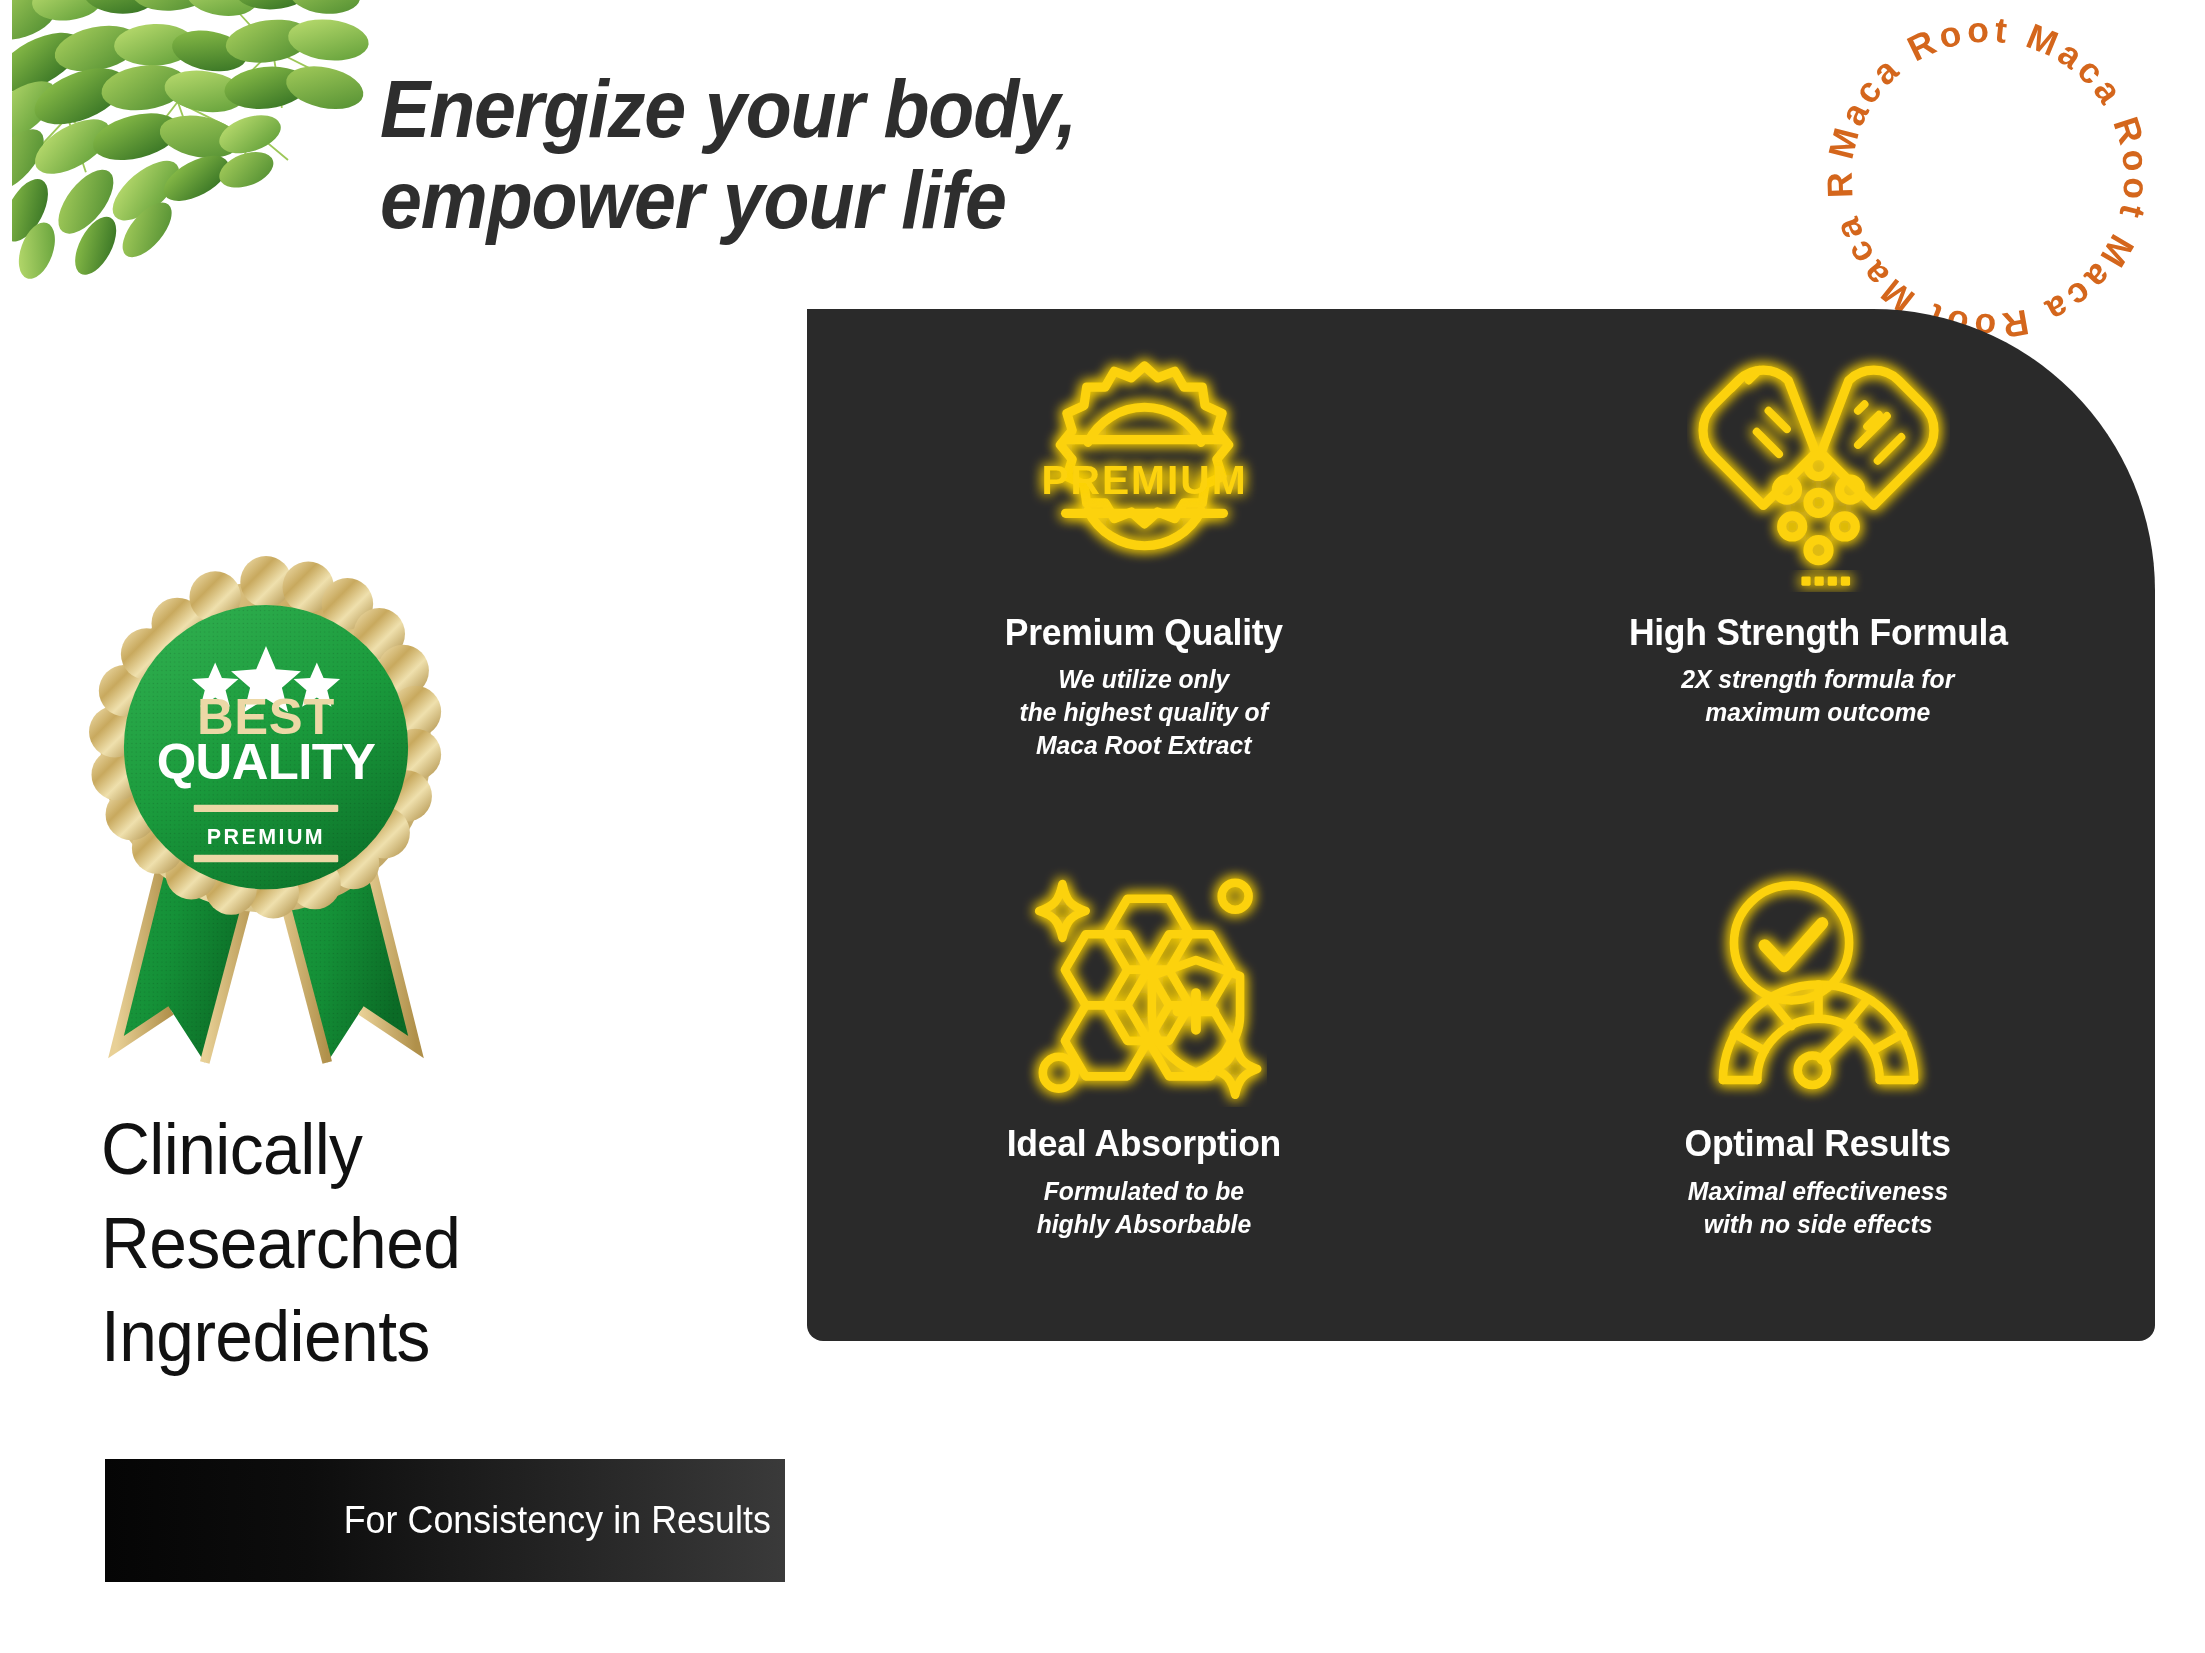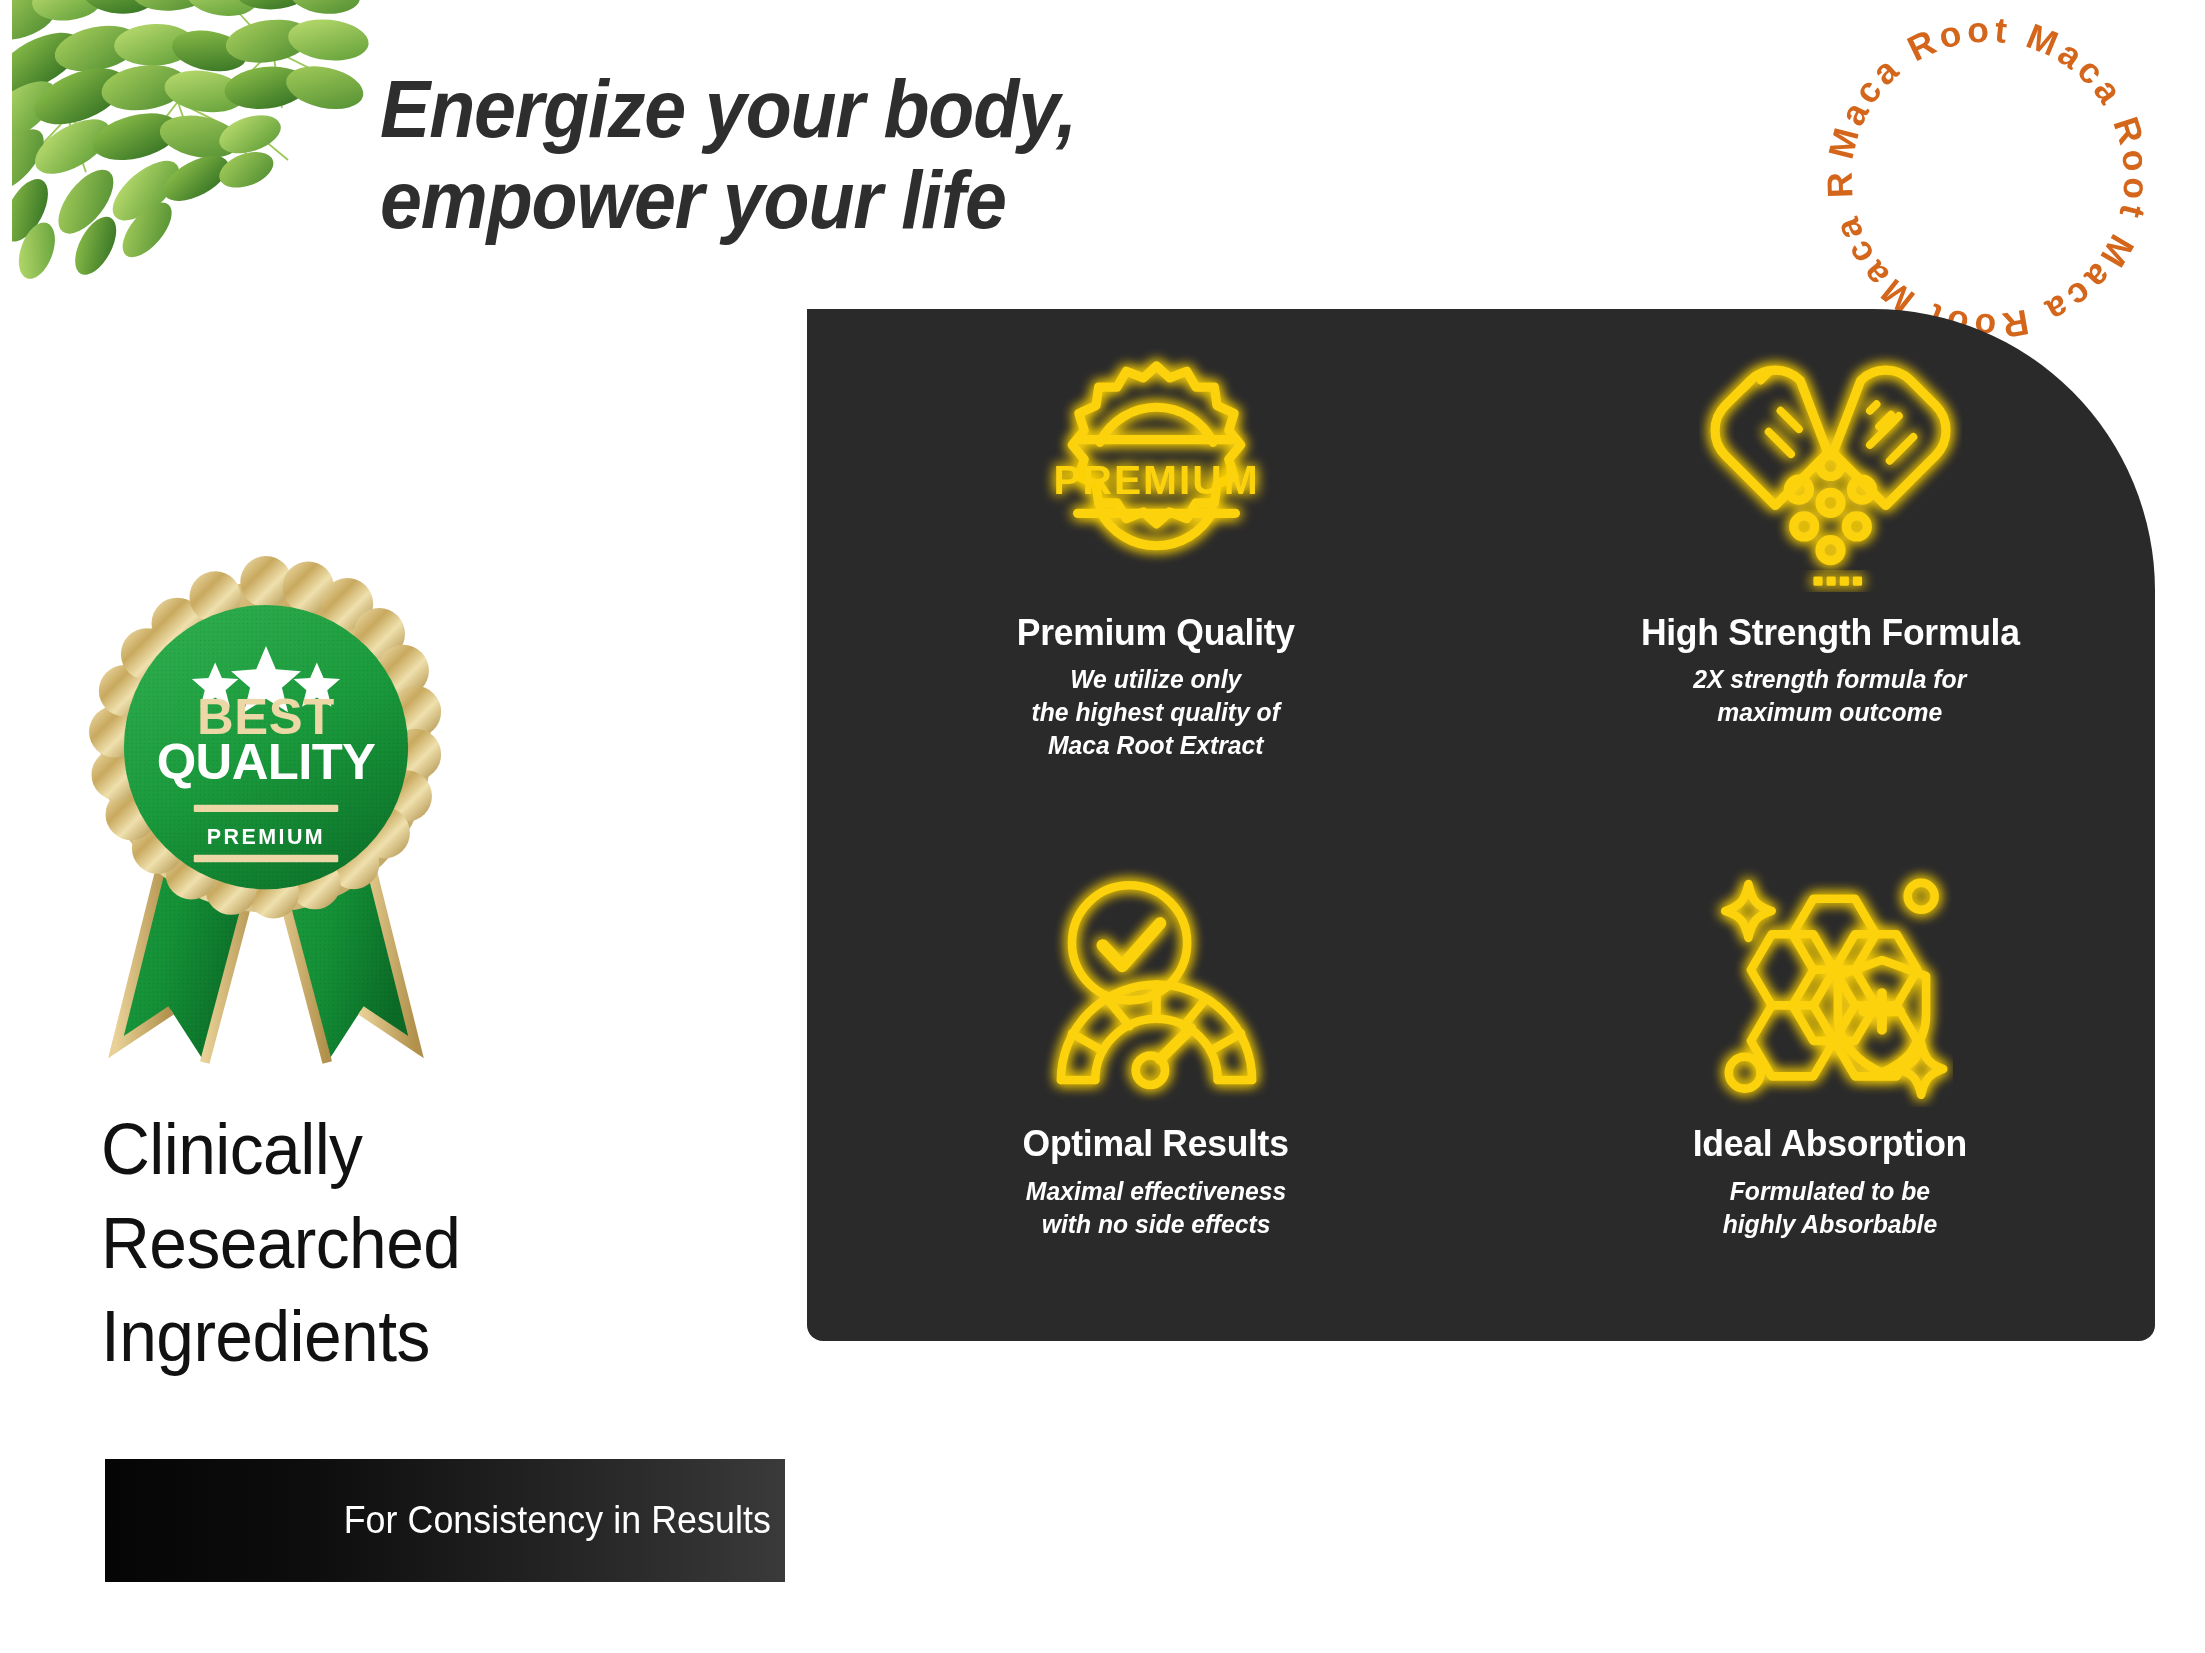--- a/index.html
+++ b/index.html
@@ -27,21 +27,21 @@
   #maca-stamp{position:absolute;left:1792px;top:-6.1px;width:368px;height:368px;}
 
   
   #panel{
     position:absolute;left:795px;top:309px;width:1348px;height:1032px;
     background:#2a2a2a;
     border-radius:0 282px 16px 16px;
   }
   .cards{
     position:absolute;left:0;top:0;width:1348px;height:1032px;
-    display:grid;grid-template-columns:1fr 1fr;grid-template-rows:1fr 1fr;padding-left:12px;
+    display:grid;grid-template-columns:1fr 1fr;grid-template-rows:1fr 1fr;
   }
   .card{display:flex;flex-direction:column;align-items:center;justify-content:flex-start;}
   .card.r1{padding-top:36px;}
   .card.r2{padding-top:37px;}
   .card-icon{width:263px;height:263px;display:block;}
   .card.r2 .card-icon{width:245px;height:245px;}
   .card-title{
     color:#ffffff;font-weight:bold;font-size:37px;letter-spacing:-0.3px;
     margin-top:3.7px;text-align:center;white-space:nowrap;
     transform:scaleX(.96);
@@ -231,20 +231,54 @@
         <div class="card-title">High Strength Formula</div>
         <div class="card-desc">
           <div>2X strength formula for</div>
           <div>maximum outcome</div>
         </div>
       </div>
 
       <div class="card r2">
         <svg class="card-icon" viewBox="0 0 200 200">
           <defs>
+            <filter id="glow3" x="-60%" y="-60%" width="220%" height="220%">
+              <feGaussianBlur stdDeviation="5" result="b"></feGaussianBlur>
+              <feMerge>
+                  <feMergeNode in="b"></feMergeNode>
+                  <feMergeNode in="b"></feMergeNode>
+                  <feMergeNode in="SourceGraphic"></feMergeNode>
+                </feMerge>
+            </filter>
+          </defs>
+          <g filter="url(#glow3)" fill="none" stroke="#fcd20b" stroke-width="7" stroke-linecap="round" stroke-linejoin="round">
+            <path d="M86 30 h34 l17 29 -17 29 h-34 l-17 -29 z"></path>
+            <path d="M52 59 h34 l17 29 -17 29 h-34 l-17 -29 z"></path>
+            <path d="M120 59 h34 l17 29 -17 29 h-34 l-17 -29 z"></path>
+            <path d="M86 88 h34 l17 29 -17 29 h-34 l-17 -29 z"></path>
+            <path d="M52 117 h34 l17 29 -17 29 h-34 l-17 -29 z"></path>
+            <path d="M120 117 h34 l17 29 -17 29 h-34 l-17 -29 z"></path>
+            <path d="M142 80 l-36 13 v32 c0 25 20 40 36 47 16 -7 36 -22 36 -47 v-32 z"></path>
+            <path d="M142 107 v30 M127 122 h30" stroke-width="8"></path>
+            <path d="M33 18 c3 14 7 18 19 22 -12 4 -16 8 -19 22 -3 -14 -7 -18 -19 -22 12 -4 16 -8 19 -22z"></path>
+            <path d="M174 148 c3 13 7 17 18 21 -11 4 -15 8 -18 21 -3 -13 -7 -17 -18 -21 11 -4 15 -8 18 -21z"></path>
+            <circle cx="174" cy="28" r="11"></circle>
+            <circle cx="30" cy="172" r="13"></circle>
+          </g>
+        </svg>
+        <div class="card-title">Ideal Absorption</div>
+        <div class="card-desc">
+          <div>Formulated to be</div>
+          <div>highly Absorbable</div>
+        </div>
+      </div>
+
+      <div class="card r2">
+        <svg class="card-icon" viewBox="0 0 200 200">
+          <defs>
             <filter id="glow4" x="-60%" y="-60%" width="220%" height="220%">
               <feGaussianBlur stdDeviation="5" result="b"></feGaussianBlur>
               <feMerge>
                   <feMergeNode in="b"></feMergeNode>
                   <feMergeNode in="b"></feMergeNode>
                   <feMergeNode in="SourceGraphic"></feMergeNode>
                 </feMerge>
             </filter>
           </defs>
           <g filter="url(#glow4)" fill="none" stroke="#fcd20b" stroke-width="7" stroke-linecap="round" stroke-linejoin="round">
@@ -259,54 +293,20 @@
             <path d="M140 112 L122 134"></path>
             <path d="M100 100 L100 128"></path>
             <circle cx="95" cy="170" r="12"></circle>
             <path d="M103 161 L128 136" stroke-width="9"></path>
           </g>
         </svg>
         <div class="card-title">Optimal Results</div>
         <div class="card-desc">
           <div>Maximal effectiveness</div>
           <div>with no side effects</div>
-        </div>
-      </div>
-
-      <div class="card r2">
-        <svg class="card-icon" viewBox="0 0 200 200">
-          <defs>
-            <filter id="glow3" x="-60%" y="-60%" width="220%" height="220%">
-              <feGaussianBlur stdDeviation="5" result="b"></feGaussianBlur>
-              <feMerge>
-                  <feMergeNode in="b"></feMergeNode>
-                  <feMergeNode in="b"></feMergeNode>
-                  <feMergeNode in="SourceGraphic"></feMergeNode>
-                </feMerge>
-            </filter>
-          </defs>
-          <g filter="url(#glow3)" fill="none" stroke="#fcd20b" stroke-width="7" stroke-linecap="round" stroke-linejoin="round">
-            <path d="M86 30 h34 l17 29 -17 29 h-34 l-17 -29 z"></path>
-            <path d="M52 59 h34 l17 29 -17 29 h-34 l-17 -29 z"></path>
-            <path d="M120 59 h34 l17 29 -17 29 h-34 l-17 -29 z"></path>
-            <path d="M86 88 h34 l17 29 -17 29 h-34 l-17 -29 z"></path>
-            <path d="M52 117 h34 l17 29 -17 29 h-34 l-17 -29 z"></path>
-            <path d="M120 117 h34 l17 29 -17 29 h-34 l-17 -29 z"></path>
-            <path d="M142 80 l-36 13 v32 c0 25 20 40 36 47 16 -7 36 -22 36 -47 v-32 z"></path>
-            <path d="M142 107 v30 M127 122 h30" stroke-width="8"></path>
-            <path d="M33 18 c3 14 7 18 19 22 -12 4 -16 8 -19 22 -3 -14 -7 -18 -19 -22 12 -4 16 -8 19 -22z"></path>
-            <path d="M174 148 c3 13 7 17 18 21 -11 4 -15 8 -18 21 -3 -13 -7 -17 -18 -21 11 -4 15 -8 18 -21z"></path>
-            <circle cx="174" cy="28" r="11"></circle>
-            <circle cx="30" cy="172" r="13"></circle>
-          </g>
-        </svg>
-        <div class="card-title">Ideal Absorption</div>
-        <div class="card-desc">
-          <div>Formulated to be</div>
-          <div>highly Absorbable</div>
         </div>
       </div>
 
     </div>
   </div>
 
   <svg id="award" viewBox="0 0 610 890">
     <defs>
       <linearGradient id="gold" x1="0" y1="0" x2="1" y2="1">
         <stop offset="0" stop-color="#f3e3b4"></stop>

